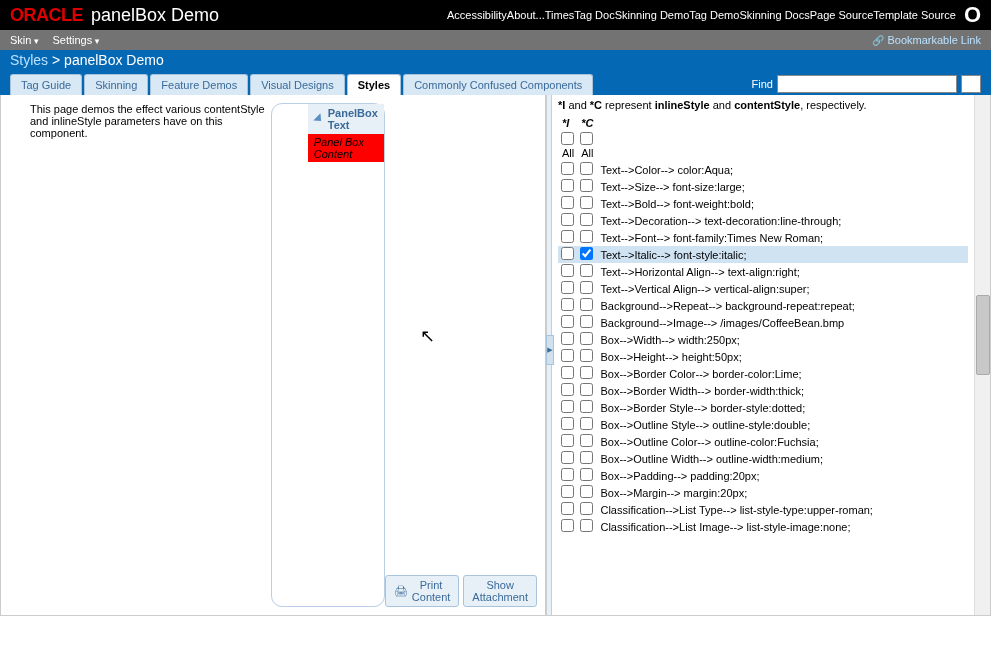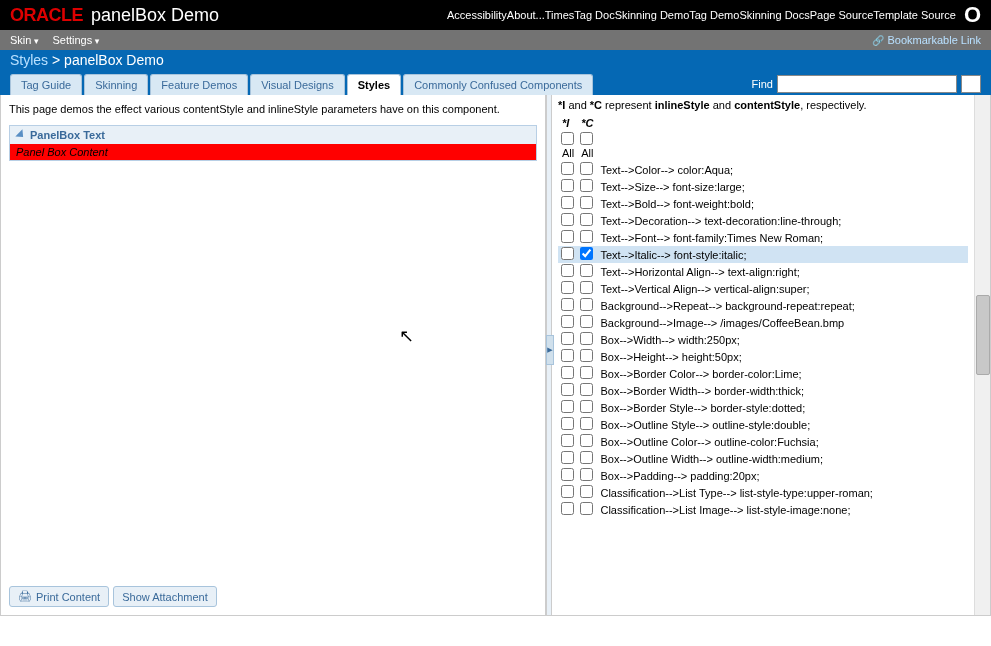--- a/index.html
+++ b/index.html
@@ -23,24 +23,24 @@
     
     .tab-row { background: #0568b4; padding: 0 10px; display: flex; align-items: flex-end; gap: 2px; position: relative; }
     .tab { background: #d8e8f4; color: #3a6a9a; padding: 4px 10px; border-radius: 3px 3px 0 0; font-size: 11px; cursor: pointer; border: 1px solid #a8c4dc; border-bottom: none; }
     .tab.active { background: #fff; font-weight: bold; color: #000; }
     .find-area { margin-left: auto; display: flex; align-items: center; color: #fff; gap: 4px; padding-bottom: 2px; }
     .find-input { width: 180px; height: 18px; border: 1px solid #888; padding: 0 3px; font-size: 11px; }
     .find-btn { width: 20px; height: 18px; background: #fff; border: 1px solid #888; cursor: pointer; display: flex; align-items: center; justify-content: center; font-size: 10px; }
     
     .main-area { display: flex; height: 521px; border: 1px solid #ccc; border-top: none; }
     
-    .left-panel { flex: 1; border-right: 1px solid #ccc; padding: 8px; display: flex; flex-direction: column; position: relative; }
+    .left-panel { flex: 1; border-right: 1px solid #ccc; padding: 8px; display: flex; flex-direction: row; position: relative; margin-left: 21px; }
     .intro-text { font-size: 11px; margin-bottom: 10px; }
     
-    .panel-box { border: 1px solid #b8cfe5; border-radius: 0; }
+    .panel-box { border: 1px solid #b8cfe5; border-radius: 11px; padding-left: 36px; }
     .panel-box-header { background: #e8f0f7; padding: 3px 6px; display: flex; align-items: center; gap: 4px; }
     .disclose-icon { width: 0; height: 0; border-left: 5px solid transparent; border-right: 5px solid transparent; border-top: 6px solid #5a8fc4; transform: rotate(-45deg); }
     .panel-box-title { color: #3a6a9a; font-weight: bold; font-size: 11px; }
     .panel-box-content { background: #f00; color: #000; padding: 2px 6px; font-style: italic; font-size: 11px; }
     
     .cursor-arrow { position: absolute; left: 398px; top: 230px; font-size: 18px; color: #000; pointer-events: none; }
     
     .bottom-bar { margin-top: auto; padding-top: 6px; display: flex; gap: 4px; border-top: 1px solid transparent; }
     .btn { background: #e8f0f7; border: 1px solid #a8c4dc; border-radius: 3px; padding: 3px 8px; font-size: 11px; cursor: pointer; color: #3a6a9a; display: flex; align-items: center; gap: 4px; }
     .print-icon { font-size: 11px; }
@@ -244,20 +244,25 @@
             <td class="desc">Box--&gt;Outline Width--&gt; outline-width:medium;</td>
           </tr>
           <tr class="style-row">
             <td class="col-i"><input type="checkbox" style=""></td>
             <td class="col-c"><input type="checkbox" style=""></td>
             <td class="desc">Box--&gt;Padding--&gt; padding:20px;</td>
           </tr>
           <tr class="style-row">
             <td class="col-i"><input type="checkbox" style=""></td>
             <td class="col-c"><input type="checkbox" style=""></td>
+            <td class="desc">Box--&gt;Margin--&gt; margin:20px;</td>
+          </tr>
+          <tr class="style-row">
+            <td class="col-i"><input type="checkbox" style=""></td>
+            <td class="col-c"><input type="checkbox" style=""></td>
             <td class="desc">Classification--&gt;List Type--&gt; list-style-type:upper-roman;</td>
           </tr>
           <tr class="style-row">
             <td class="col-i"><input type="checkbox" style=""></td>
             <td class="col-c"><input type="checkbox" style=""></td>
             <td class="desc">Classification--&gt;List Image--&gt; list-style-image:none;</td>
           </tr>
         </tbody>
     </table>
   </div>

